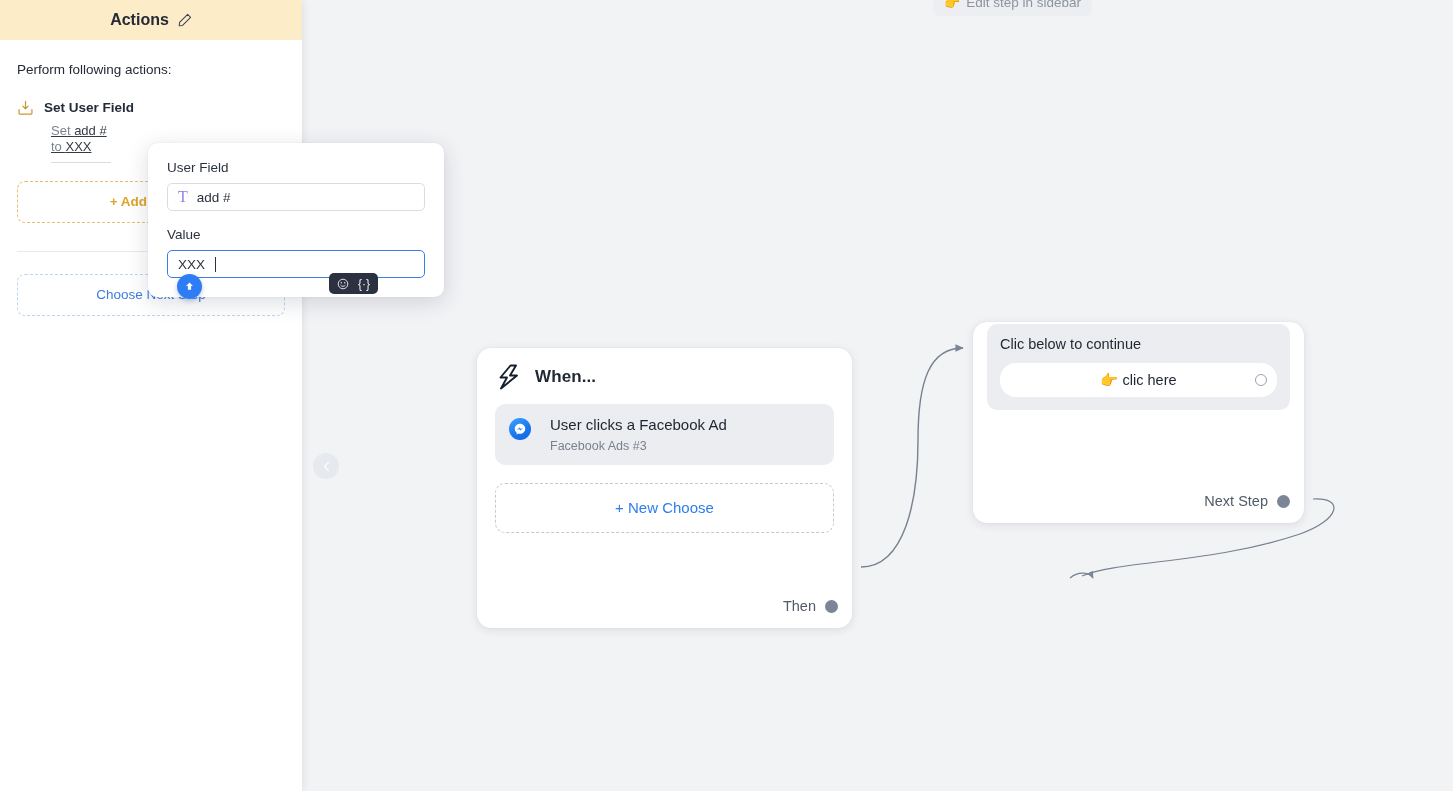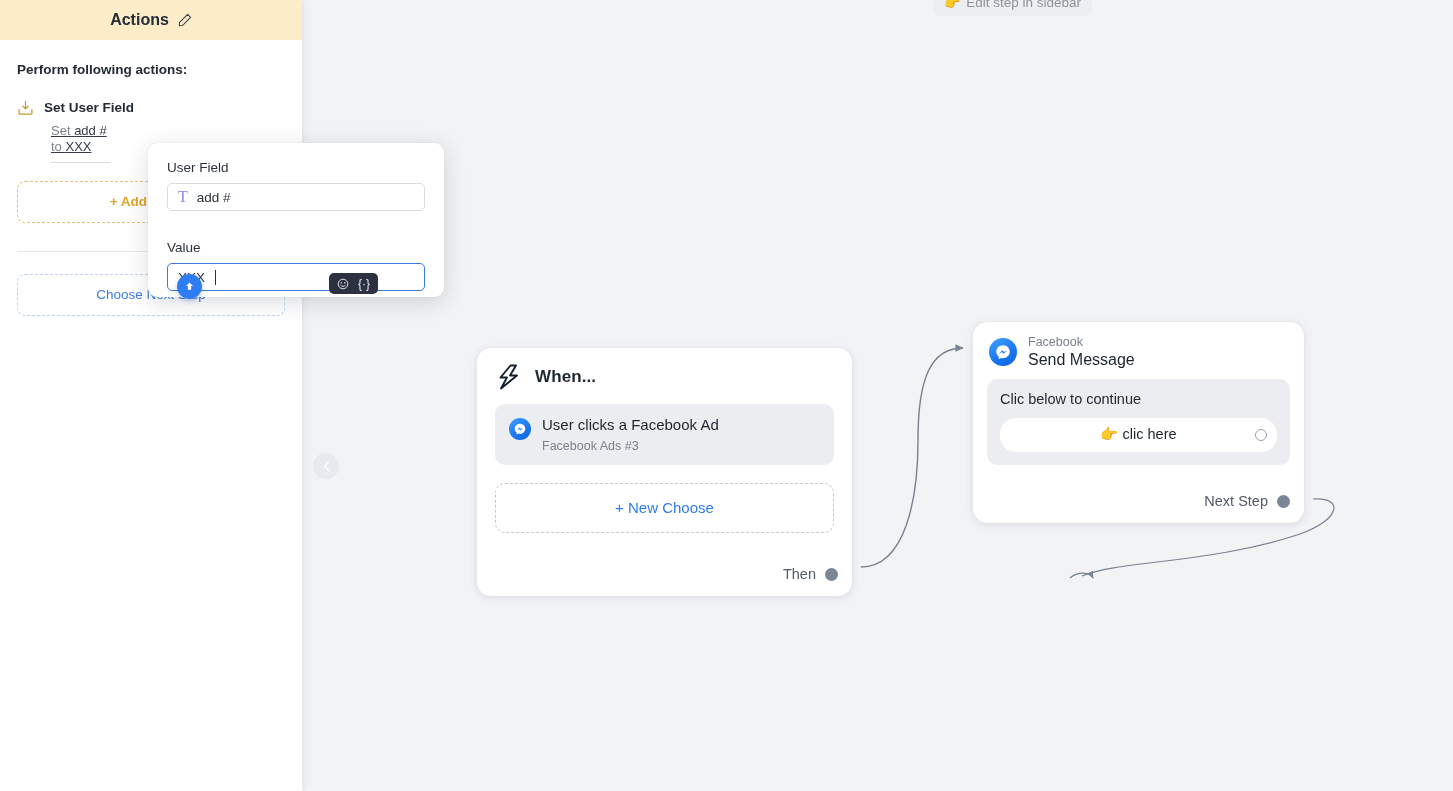--- a/index.html
+++ b/index.html
@@ -30,27 +30,27 @@
   .tooltip-chip .em { font-size: 13px; }
 
   
   .node {
     position: absolute; background: #fff;
     border-radius: 14px;
     box-shadow: 0 2px 10px rgba(23,33,56,.10), 0 0 1px rgba(23,33,56,.12);
   }
 
   
-  #trigger-node { left: 477px; top: 348px; width: 375px; height: 248px; }
+  #trigger-node { left: 477px; top: 348px; width: 375px; height: 280px; }
   .when-row { display: flex; align-items: center; gap: 14px; padding: 16px 20px 10px 20px; }
   .when-label { font-size: 17px; font-weight: 600; color: #1f2733; letter-spacing: .1px; }
   .bolt-dark { width: 24px; height: 26px; flex: none; }
   .trigger-item {
     margin: 4px 18px 0 18px; background: #ebedf0; border-radius: 10px;
-    padding: 12px 14px; display: flex; align-items: flex-start; gap: 11px;
+    padding: 12px 14px; display: flex; align-items: flex-start; gap: 19px;
   }
   .trig-title { font-size: 15px; color: #1d2530; line-height: 1.25; }
   .trig-sub { font-size: 12.5px; color: #79818e; margin-top: 4px; }
   .messenger-badge {
     width: 22px; height: 22px; border-radius: 50%; flex: none; margin-top: 2px;
     background: linear-gradient(150deg,#3ea3ff 0%, #1a79f2 55%, #0e63e0 100%);
     display: flex; align-items: center; justify-content: center;
   }
   .messenger-badge svg { width: 14px; height: 14px; }
   .dashed-btn {
@@ -114,21 +114,21 @@
     position: absolute; left: 0; top: 0; width: 302px; height: 791px;
     background: #fff; box-shadow: 2px 0 7px rgba(30,40,60,.08); z-index: 20;
   }
   #sidebar-header {
     height: 40px; background: #fcecc8; display: flex; align-items: center;
     justify-content: center; gap: 9px;
   }
   #sidebar-header .title { font-size: 16px; font-weight: 700; color: #242b36; }
   .pencil { width: 14px; height: 14px; }
   #sidebar-body { padding: 22px 17px 0 17px; }
-  .section-label { font-size: 13.5px; font-weight: 700; color: #242b36; }
+  .section-label { font-size: 13.5px; font-weight: 400; color: #242b36; }
   .action-block { margin-top: 22px; }
   .action-head { display: flex; align-items: center; gap: 10px; }
   .action-head .nm { font-size: 13.5px; font-weight: 700; color: #242b36; }
   .tray-icon { width: 17px; height: 17px; flex: none; }
   .action-summary {
     margin-left: 34px; margin-top: 7px; font-size: 13px; color: #343b47; line-height: 1.25;
     border-bottom: 1px solid #d8dce2; padding-bottom: 6px; width: 60px; text-decoration: underline;
   }
   .action-summary .muted { color: #7a828f; }
   #add-action-btn {
@@ -152,21 +152,21 @@
   }
   .pop-label { font-size: 13.5px; color: #2b323d; }
   .pop-input {
     margin-top: 8px; height: 28px; border: 1px solid #d9dde3; border-radius: 5px;
     display: flex; align-items: center; gap: 9px; padding: 0 10px;
     font-size: 13.5px; color: #2b323d; background: #fff;
   }
   .pop-input.focused { border: 1.5px solid #3b7de0; }
   .t-glyph { font-family: "Liberation Serif", serif; color: #8f86e0; font-size: 16px; line-height: 1; }
   .caret { display: inline-block; width: 1px; height: 15px; background: #2b323d; margin-left: 1px; vertical-align: -3px; }
-  .pop-label.second { margin-top: 29px; }
+  .pop-label.second { margin-top: 16px; }
   #submit-fab {
     position: absolute; left: 29px; top: 131px; width: 25px; height: 25px;
     border-radius: 50%; background: #2f7df4; display: flex; align-items: center; justify-content: center;
     box-shadow: 0 2px 5px rgba(30,80,180,.3);
   }
   #submit-fab svg { width: 13px; height: 13px; }
   #pop-toolbar {
     position: absolute; left: 181px; top: 130px; height: 21px;
     background: #2b3140; border-radius: 5px; display: flex; align-items: center; gap: 9px; padding: 0 8px;
   }
@@ -220,31 +220,20 @@
 
       <div class="dashed-btn">+ New Choose</div>
 
       <div class="port-row">
         <span class="port-label">Then</span>
         <span class="dot-filled"></span>
       </div>
     </div>
 
     <div class="node" id="message-node">
-      <div class="msg-head">
-        <span class="msg-avatar">
-          <svg viewBox="0 0 24 24">
-              <path fill="#fff" d="M12 3C6.9 3 3 6.8 3 11.6c0 2.7 1.3 5.1 3.3 6.7v3.3l3.1-1.7c.8.2 1.7.3 2.6.3 5.1 0 9-3.8 9-8.6S17.1 3 12 3zm.9 11.4L10.6 12l-4.2 2.4 4.6-4.9 2.3 2.4 4.1-2.4-4.5 4.9z"></path>
-            </svg>
-        </span>
-        <div>
-          <div class="msg-platform">Facebook</div>
-          <div class="msg-title">Send Message</div>
-        </div>
-      </div>
 
       <div class="bubble-wrap">
         <div class="bubble-text">Clic below to continue</div>
         <div class="bubble-btn">
           <span class="bubble-btn-label">👉 clic here</span>
           <span class="dot-hollow"></span>
         </div>
       </div>
 
       <div class="port-row">

